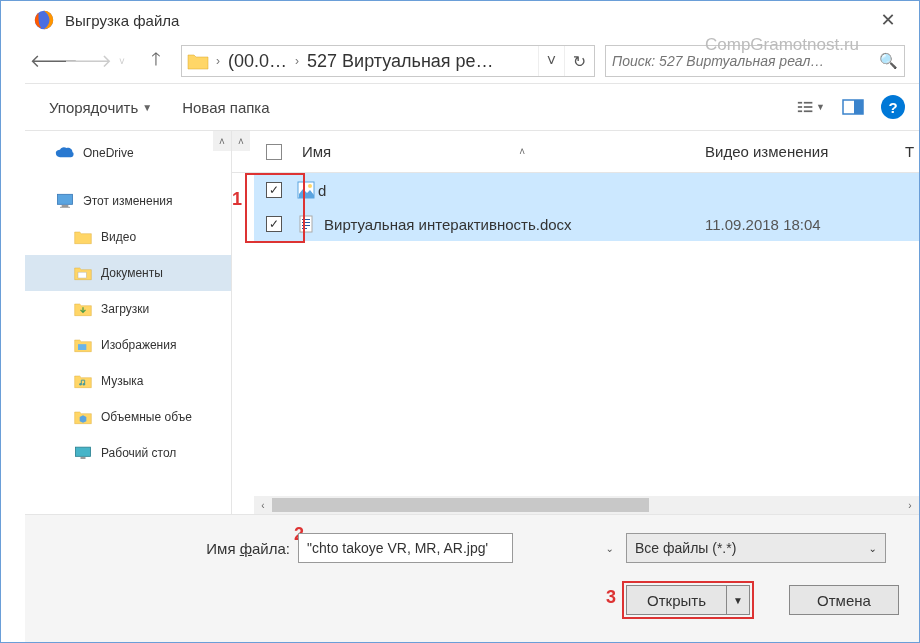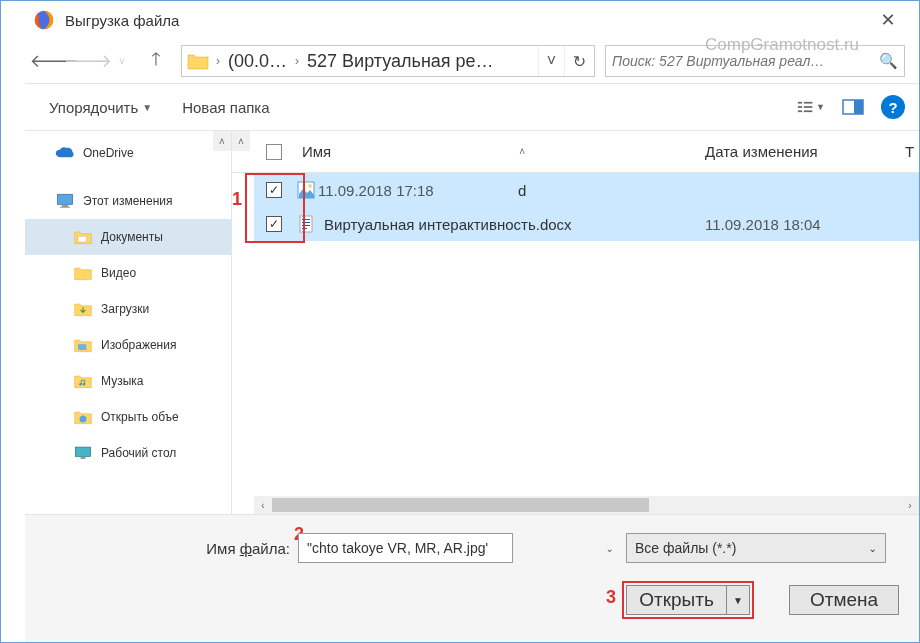--- a/index.html
+++ b/index.html
@@ -64,21 +64,21 @@
   .fn-label .underline { text-decoration: underline; }
   .annot2 { position:absolute; right:-14px; top:-16px; color:#d33; font-weight:bold; font-size:18px;}
   .fn-input { flex:1; height:30px; border:1px solid #999; background:#fff; padding:0 24px 0 8px; font-size:14px; color:#333; position:relative;}
   .fn-input-wrap { flex:1; position:relative; max-width:320px;}
   .fn-dd { position:absolute; right:4px; top:50%; transform:translateY(-50%); font-size:10px; color:#555;}
   .filter { width:260px; height:30px; border:1px solid #999; background:#eaeaea; display:flex; align-items:center; padding:0 8px; font-size:14px; color:#333; cursor:pointer; position:relative;}
   .filter .dd { margin-left:auto; font-size:10px;}
   .btn-row { display:flex; justify-content:flex-end; gap:10px; align-items:center;}
   .annot3-box { border:2px solid #d33; padding:2px; display:flex; align-items:center; position:relative;}
   .annot3-num { position:absolute; left:-18px; top:4px; color:#d33; font-weight:bold; font-size:18px;}
-  .btn { height:30px; border:1px solid #888; background:#e6e6e6; font-size:19px; color:#333; display:flex; align-items:center; justify-content:center; cursor:pointer;}
+  .btn { height:30px; border:1px solid #888; background:#e6e6e6; font-size:15px; color:#333; display:flex; align-items:center; justify-content:center; cursor:pointer;}
   .btn.open { width:100px; border-right:none;}
   .btn.dd-split { width:24px; border-left:1px solid #888; font-size:10px;}
   .btn.cancel { width:110px; margin-left:25px;}
   .folder-svg { fill:#ffd667; stroke:#d9a52b; stroke-width:0.5; }
 </style>
 </head>
 <body>
 
 <div class="window">
 
@@ -154,32 +154,32 @@
       </div>
       <div style="height:12px;"></div>
       <div class="tree-item">
         <svg class="tree-ico" viewBox="0 0 24 20">
             <rect x="3" y="2" width="18" height="12" fill="#5aa4e0" stroke="#3a7ab8"></rect>
             <rect x="8" y="15" width="8" height="2" fill="#888"></rect>
             <rect x="6" y="17" width="12" height="1" fill="#888"></rect>
           </svg>
         <span>Этот изменения</span>
       </div>
+      <div class="tree-item sub">
+        <svg class="tree-ico" viewBox="0 0 24 20">
+            <path class="folder-svg" d="M2 4 L8 4 L10 6 L22 6 L22 18 L2 18 Z"></path>
+          </svg>
+        <span>Видео</span>
+      </div>
       <div class="tree-item sub selected">
         <svg class="tree-ico" viewBox="0 0 24 20">
             <path class="folder-svg" d="M2 4 L8 4 L10 6 L22 6 L22 18 L2 18 Z"></path>
             <rect x="6" y="9" width="10" height="7" fill="#fff" stroke="#aaa" stroke-width="0.5"></rect>
           </svg>
         <span>Документы</span>
-      </div>
-      <div class="tree-item sub">
-        <svg class="tree-ico" viewBox="0 0 24 20">
-            <path class="folder-svg" d="M2 4 L8 4 L10 6 L22 6 L22 18 L2 18 Z"></path>
-          </svg>
-        <span>Видео</span>
       </div>
       <div class="tree-item sub">
         <svg class="tree-ico" viewBox="0 0 24 20">
             <path class="folder-svg" d="M2 4 L8 4 L10 6 L22 6 L22 18 L2 18 Z"></path>
             <path d="M12 8 L12 13 M9 11 L12 14 L15 11" stroke="#4a9a4a" stroke-width="1.5" fill="none"></path>
           </svg>
         <span>Загрузки</span>
       </div>
       <div class="tree-item sub">
         <svg class="tree-ico" viewBox="0 0 24 20">
@@ -195,59 +195,58 @@
             <circle cx="9" cy="14" r="1.5" fill="#4a9a9a"></circle>
             <circle cx="13" cy="14" r="1.5" fill="#4a9a9a"></circle>
           </svg>
         <span>Музыка</span>
       </div>
       <div class="tree-item sub">
         <svg class="tree-ico" viewBox="0 0 24 20">
             <path class="folder-svg" d="M2 4 L8 4 L10 6 L22 6 L22 18 L2 18 Z"></path>
             <path d="M12 8 L16 10 L16 15 L12 17 L8 15 L8 10 Z" fill="#5aa4e0"></path>
           </svg>
-        <span>Открыть объе</span>
+        <span>Объемные объе</span>
       </div>
       <div class="tree-item sub">
         <svg class="tree-ico" viewBox="0 0 24 20">
             <rect x="3" y="3" width="18" height="11" fill="#47b4c8" stroke="#2a8090"></rect>
             <rect x="9" y="15" width="6" height="2" fill="#888"></rect>
           </svg>
         <span>Рабочий стол</span>
       </div>
     </div>
 
     <div class="main">
       <div class="scroll-up-main">˄</div>
       <div class="cols">
         <div class="col-check">
             <div class="cb"></div>
           </div>
         <div class="col-name">
             <span>Имя</span>
             <span class="sort">˄</span>
           </div>
-        <div class="col-date">Дата изменения</div>
+        <div class="col-date">Видео изменения</div>
         <div class="col-end">Т</div>
       </div>
       <div class="filelist">
         <div class="annot1"></div>
         <div class="annot1-num">1</div>
         <div class="row">
           <div class="rcheck">
               <div class="cb">✓</div>
             </div>
           <div class="rico">
               <svg width="18" height="18" viewBox="0 0 18 18">
                 <rect x="1" y="1" width="16" height="16" fill="#fff" stroke="#5aa4e0"></rect>
                 <path d="M2 13 L6 8 L10 12 L13 9 L17 14 L17 17 L2 17 Z" fill="#5aa4e0"></path>
                 <circle cx="13" cy="5" r="2" fill="#ffd667"></circle>
               </svg>
             </div>
-          <div class="rdate">11.09.2018 17:18</div>
           <div class="rend">d</div>
         </div>
         <div class="row">
           <div class="rcheck">
               <div class="cb">✓</div>
             </div>
           <div class="rico">
               <svg width="18" height="18" viewBox="0 0 18 18">
                 <rect x="3" y="1" width="12" height="16" fill="#fff" stroke="#aaa"></rect>
                 <rect x="5" y="4" width="8" height="1" fill="#2a5aa0"></rect>

